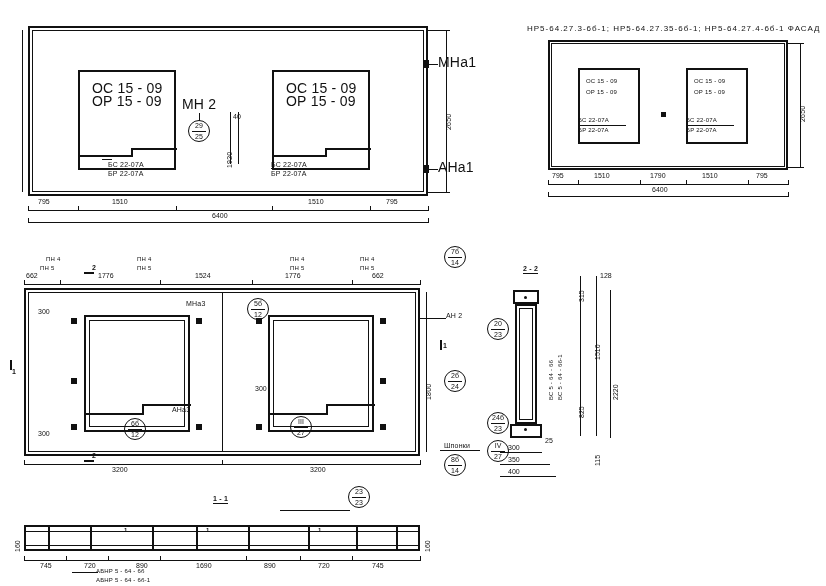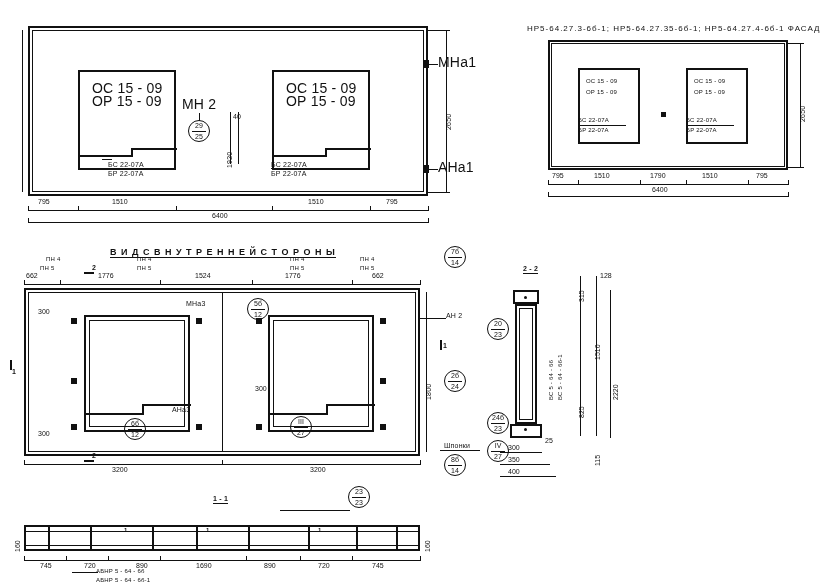--- a/index.html
+++ b/index.html
@@ -134,21 +134,20 @@
   <div class="ln h" style="left:548px;top:196px;width:240px;"></div>
   <div class="tick" style="left:548px;top:192px;"></div>
   <div class="tick" style="left:788px;top:192px;"></div>
   <div class="dimtxt" style="left:552px;top:172px;">795</div>
   <div class="dimtxt" style="left:594px;top:172px;">1510</div>
   <div class="dimtxt" style="left:650px;top:172px;">1790</div>
   <div class="dimtxt" style="left:702px;top:172px;">1510</div>
   <div class="dimtxt" style="left:756px;top:172px;">795</div>
   <div class="dimtxt" style="left:652px;top:186px;">6400</div>
 
-  <div class="lbl ttl bold undl" style="left:110px;top:248px;">В И Д   С   В Н У Т Р Е Н Н Е Й   С Т О Р О Н Ы</div>
 
   <div class="box2" style="left:24px;top:288px;width:396px;height:168px;"></div>
   <div class="box" style="left:28px;top:292px;width:388px;height:160px;"></div>
 
   <div class="box2" style="left:84px;top:315px;width:106px;height:117px;"></div>
   <div class="box" style="left:89px;top:320px;width:96px;height:107px;"></div>
   <div class="sq" style="left:84px;top:413px;width:60px;height:2px;"></div>
   <div class="sq" style="left:142px;top:404px;width:2px;height:11px;"></div>
   <div class="sq" style="left:142px;top:404px;width:49px;height:2px;"></div>
 

